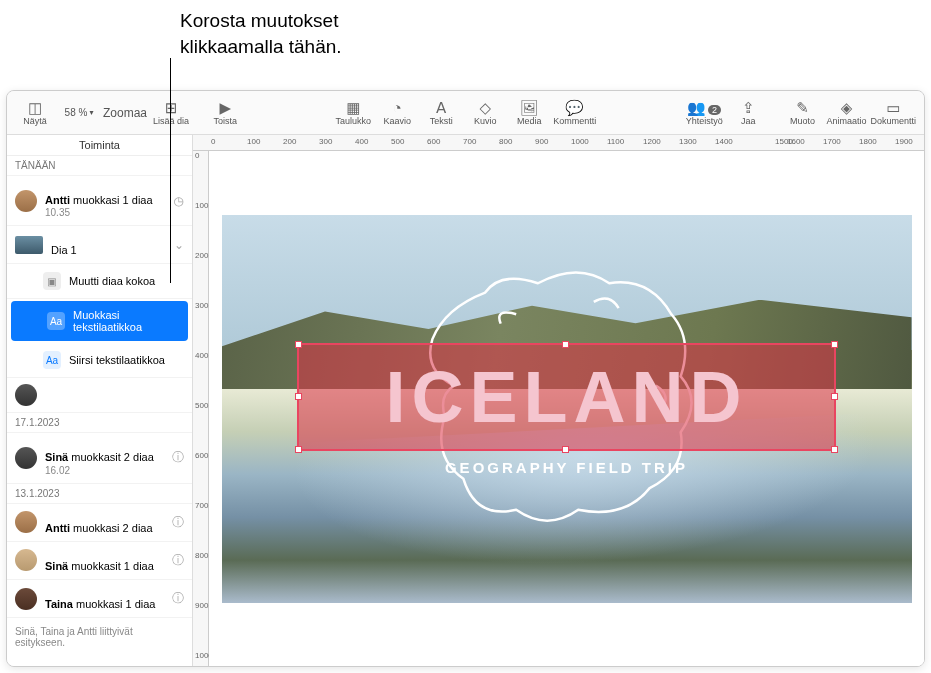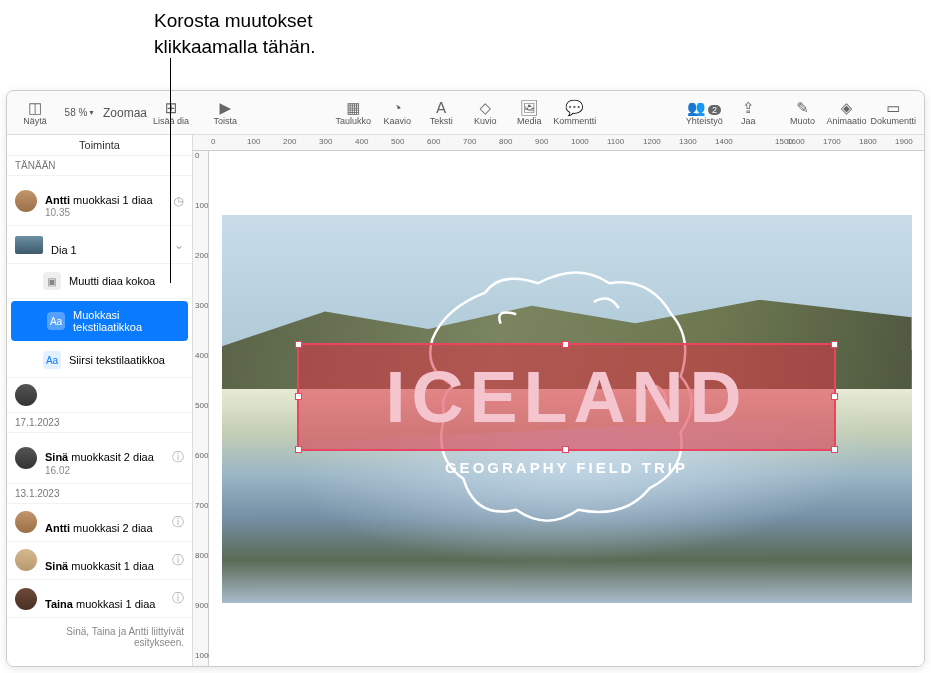--- a/index.html
+++ b/index.html
@@ -1,18 +1,18 @@
 <!DOCTYPE html>
 <html><head>
   <meta charset="utf-8">
   <style>
     * { box-sizing: border-box; margin: 0; padding: 0; }
     body { font-family: -apple-system, Helvetica, Arial, sans-serif; background: #fff; width: 931px; height: 673px; position: relative; overflow: hidden; }
     
-    .callout { position: absolute; top: 8px; left: 154px; font-size: 19px; line-height: 1.35; color: #000; z-index: 100; }
+    .callout { position: absolute; top: 8px; left: 180px; font-size: 19px; line-height: 1.35; color: #000; z-index: 100; }
     .callout-line { position: absolute; top: 58px; left: 170px; width: 1px; height: 225px; background: #000; z-index: 99; }
     
     .app-window { position: absolute; top: 90px; left: 6px; width: 919px; height: 577px; border: 1px solid #ccc; border-radius: 8px; overflow: hidden; background: #f5f5f7; display: flex; flex-direction: column; box-shadow: 0 2px 8px rgba(0,0,0,0.1); }
     
     .toolbar { height: 44px; background: #fafafa; border-bottom: 1px solid #ddd; display: flex; align-items: center; padding: 0 8px; gap: 4px; }
     .tool-btn { display: flex; flex-direction: column; align-items: center; justify-content: center; min-width: 40px; height: 40px; cursor: pointer; color: #555; font-size: 9px; }
     .tool-btn .ico { font-size: 15px; line-height: 1; margin-bottom: 1px; color: #666; }
     .tool-btn.zoom { flex-direction: row; gap: 2px; font-size: 10px; }
     .tool-btn.zoom .chev { font-size: 8px; }
     .spacer { flex: 1; }
@@ -32,21 +32,21 @@
     .sb-text { flex: 1; line-height: 1.2; margin-top: 12px; }
     .sb-text .name { font-weight: 600; }
     .sb-text .sub { color: #888; font-size: 10px; }
     .sb-meta { color: #aaa; font-size: 12px; }
     .thumb { width: 28px; height: 18px; background: linear-gradient(#6b8fa3,#3d5a6b); border-radius: 2px; flex-shrink:0; }
     .sb-item { padding: 8px 8px 8px 36px; display: flex; align-items: center; gap: 8px; border-bottom: 1px solid #f2f2f2; cursor: pointer; font-size: 11px; }
     .sb-item.sel { background: #0a7aff; color: #fff; border-radius: 4px; margin: 2px 4px; border-bottom: none; }
     .sb-item .iicon { width: 18px; height: 18px; border-radius: 4px; background: #e3f0ff; color: #0a7aff; display: flex; align-items:center; justify-content:center; font-size: 10px; flex-shrink:0; }
     .sb-item.sel .iicon { background: rgba(255,255,255,0.3); color:#fff; }
     .sb-item.indent .iicon.pic { background: #eee; color:#888; }
-    .sb-foot { padding: 8px; font-size: 10px; color: #888; text-align: right; }
+    .sb-foot { padding: 8px; font-size: 10px; color: #888; }
     
     .canvas-area { flex: 1; background: #fff; position: relative; overflow: hidden; }
     .ruler-h { height: 16px; background: #f7f7f7; border-bottom: 1px solid #ccc; position: relative; font-size: 8px; color:#666; }
     .ruler-h span { position: absolute; top: 2px; }
     .ruler-v-col { position: absolute; left:0; top:16px; bottom:0; width:16px; background:#f7f7f7; border-right:1px solid #ccc; font-size:8px; color:#666; }
     .ruler-v-col span { position:absolute; left:2px; writing-mode: horizontal-tb; }
     .canvas-inner { position: absolute; left: 16px; top: 16px; right: 0; bottom: 0; background: #fff; display:flex; align-items:center; justify-content:center; }
     .slide-wrap { width: 690px; height: 388px; position: relative; }
     .slide { width:100%; height:100%; background: linear-gradient(to bottom, #b5d4e3 0%, #b5d4e3 25%, #6b7355 25%, #8a9470 45%, #5a6b50 55%, #a8c5d5 65%, #7a9bb0 75%, #4a5a45 85%, #8899aa 100%); position:relative; overflow:hidden; }
     

